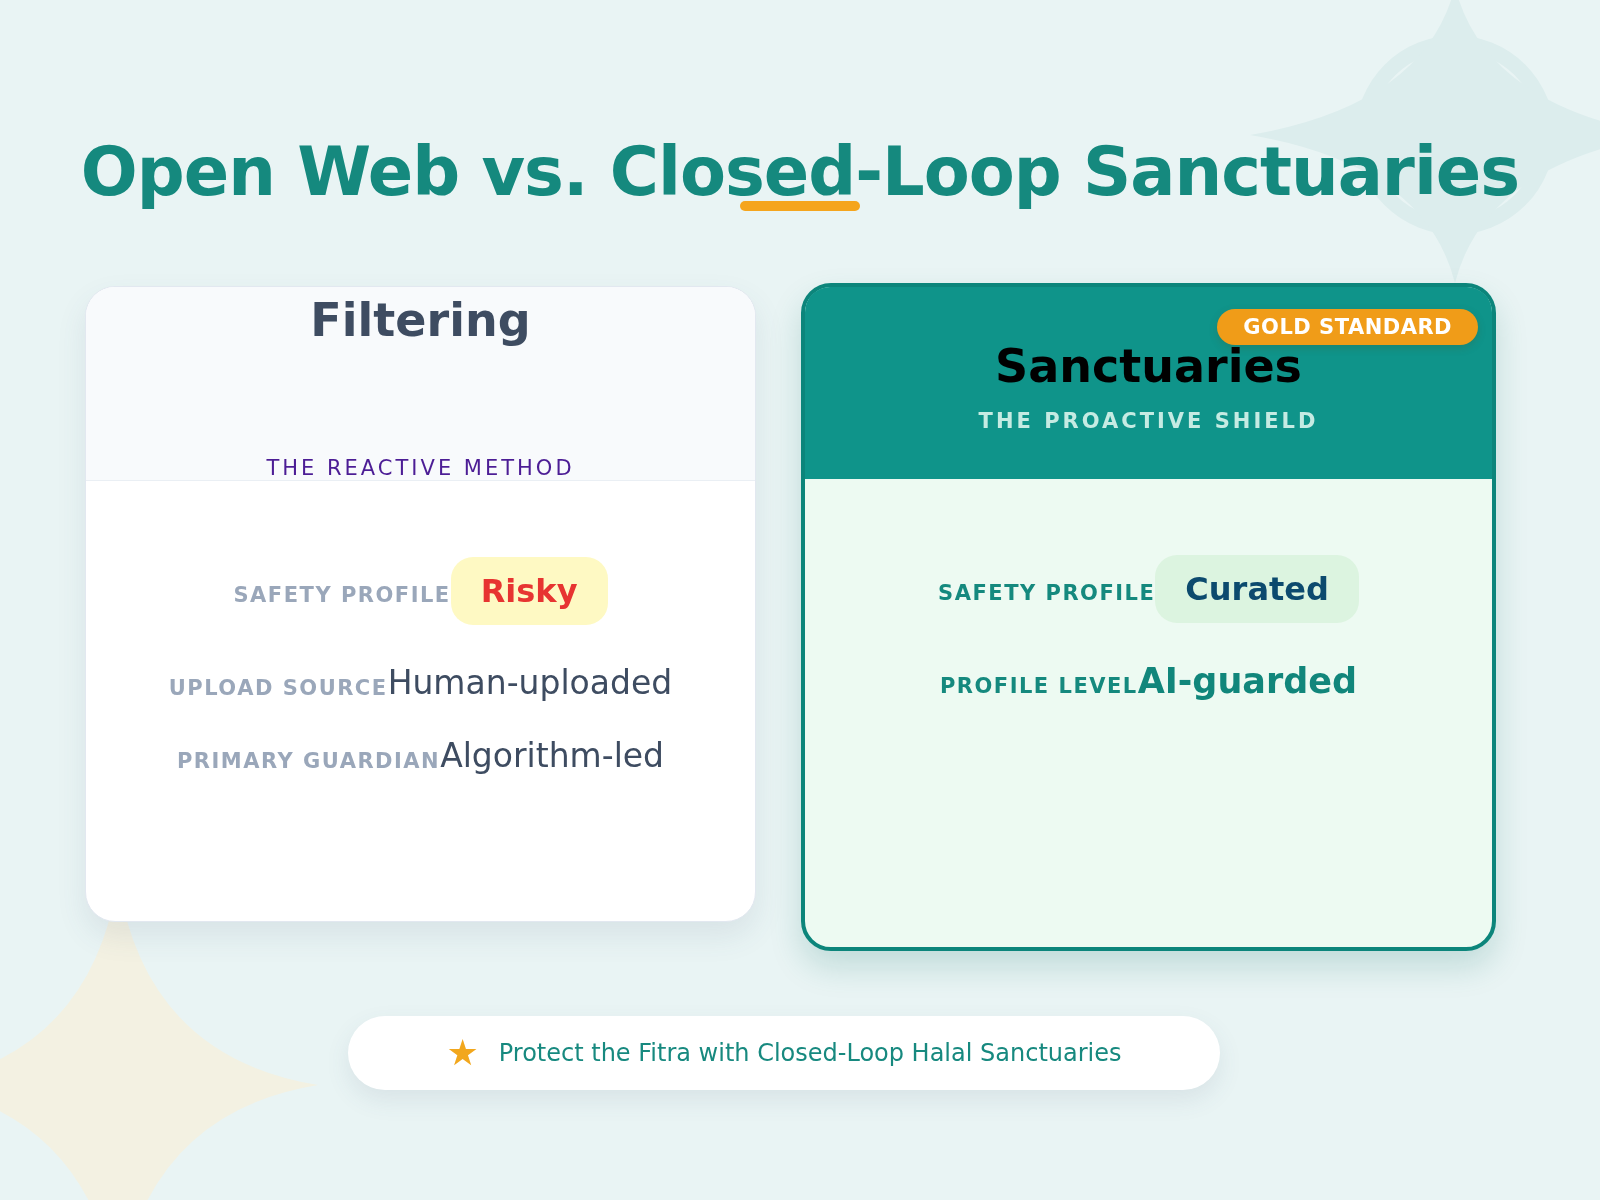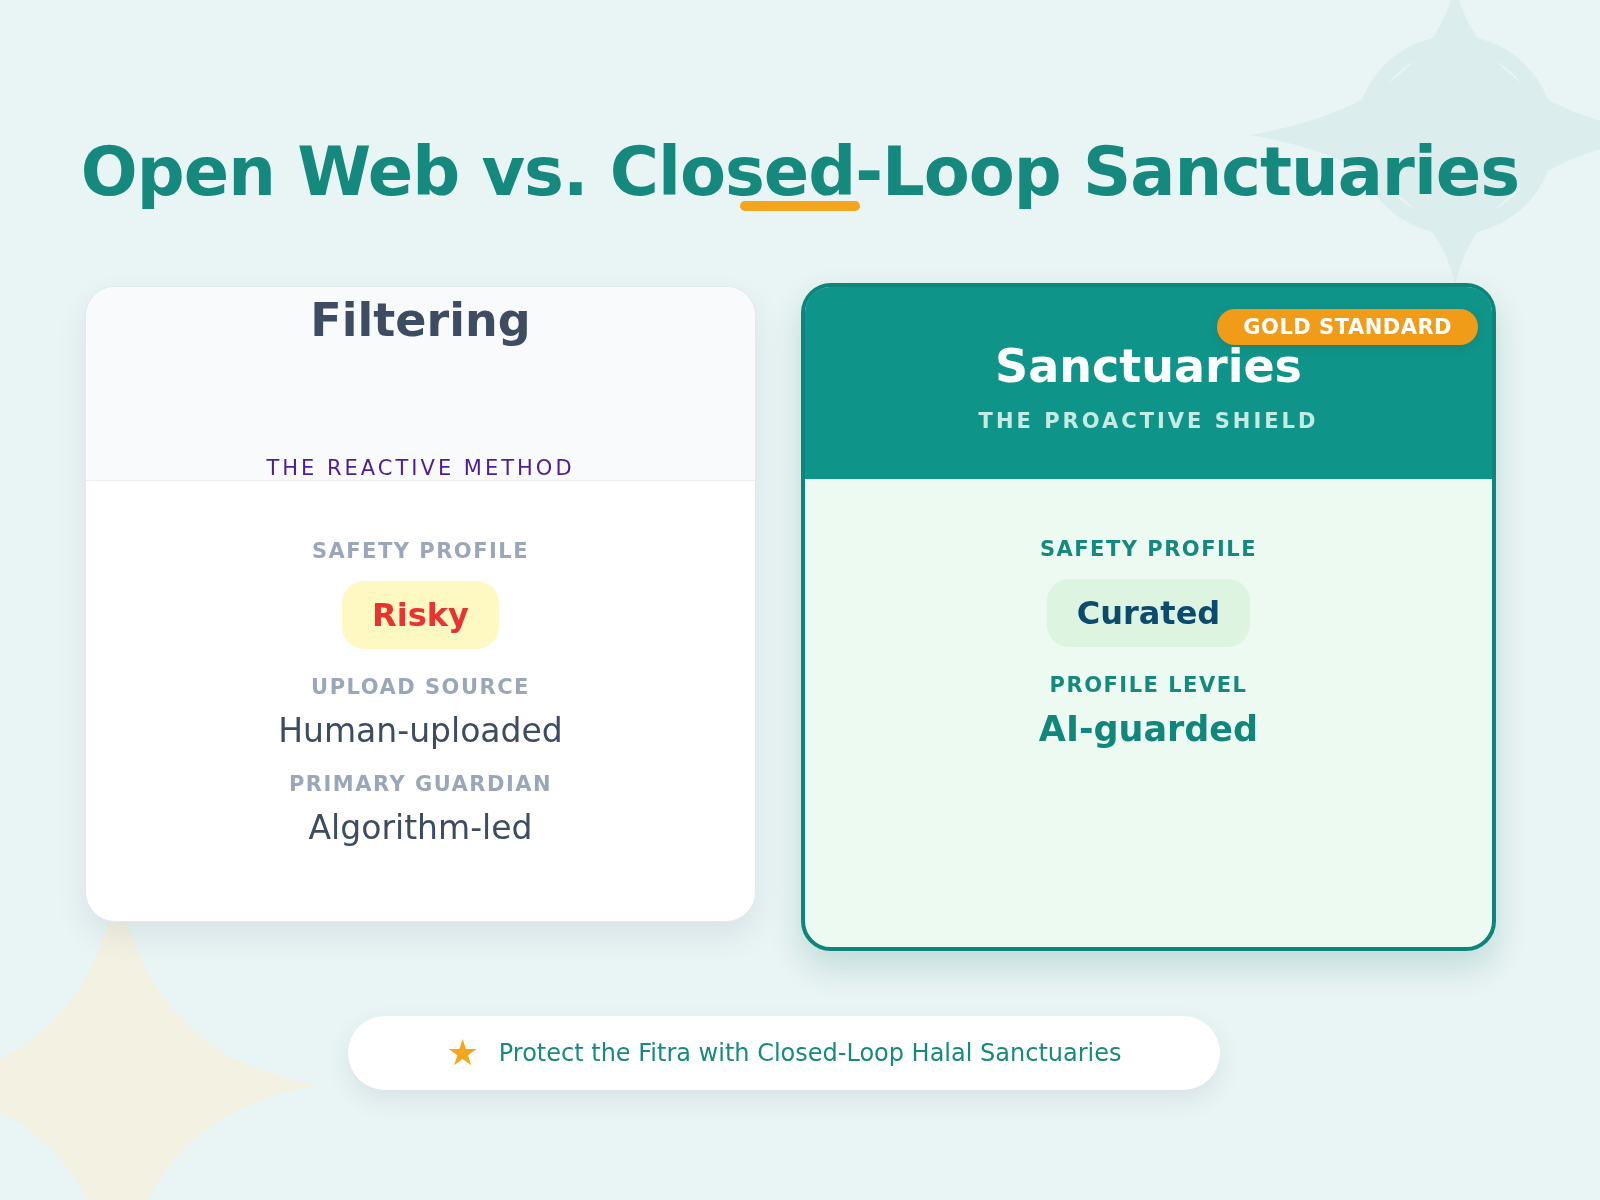--- a/index.html
+++ b/index.html
@@ -46,36 +46,36 @@
     box-shadow:0 16px 32px rgba(12,110,100,0.18);
   }
   .card-right .card-header{
     position:relative;
     height:192px;box-sizing:border-box;
     background:#0F948A;
     border-radius:25px 25px 0 0;
     display:flex;flex-direction:column;align-items:center;justify-content:center;
     padding-top:6px;
   }
-  .card-title-right{font-size:46px;font-weight:bold;color:#ffffff;}
+  .card-title-right{font-size:46px;font-weight:bold;color:#000000;}
   .card-sub-right{margin-top:16px;font-size:21px;font-weight:bold;letter-spacing:3px;color:#C5EBE3;}
   .badge{
     position:absolute;top:22px;right:14px;
     background:#F09C18;color:#FFFFFF;
     font-size:21px;font-weight:bold;letter-spacing:0.5px;
     padding:6px 26px;border-radius:999px;
     box-shadow:0 3px 8px rgba(90,60,0,0.18);
   }
 
   .card-body{
     display:flex;flex-direction:column;align-items:center;
     text-align:center;
     padding-top:58px;
   }
-  .row{display:flex;flex-direction:column;align-items:center;text-align:right;}
+  .row{display:flex;flex-direction:row;align-items:center;text-align:right;}
   .label{font-size:21px;font-weight:bold;letter-spacing:1.5px;}
   .label-gray{color:#9AA7BA;}
   .label-teal{color:#15897E;}
   .pill{
     display:inline-block;margin-top:18px;margin-bottom:26px;
     padding:15px 30px;border-radius:22px;
     font-size:32px;font-weight:bold;
   }
   .pill-risky{background:#fef9c3;color:#E73431;}
   .pill-curated{background:#DCF4E0;color:#0c4a6e;}

